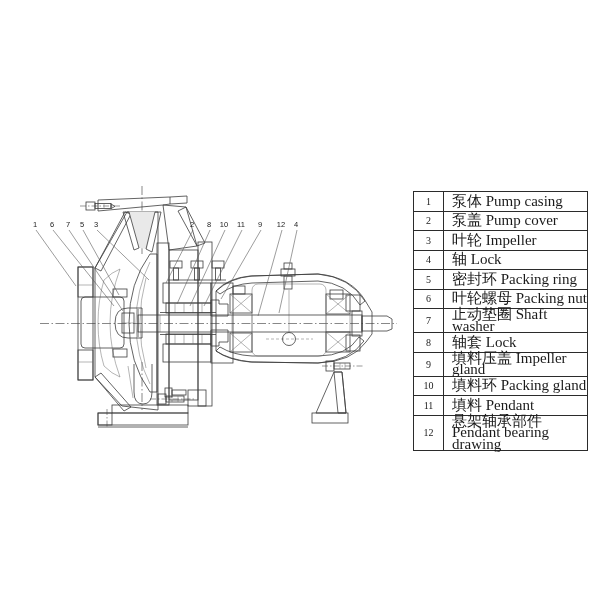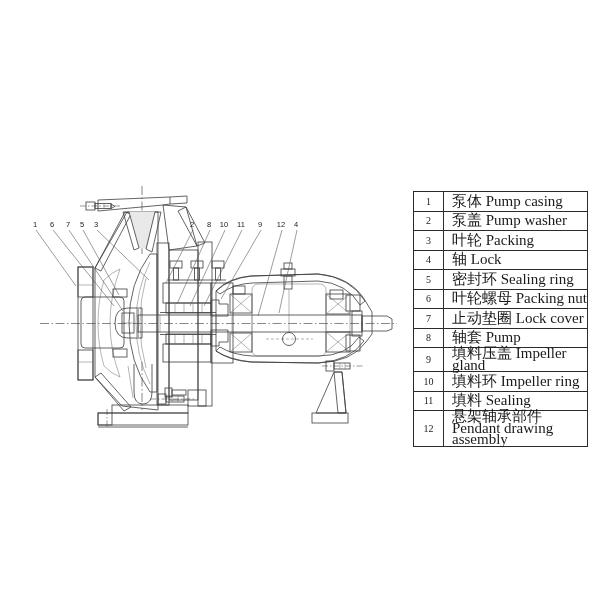--- a/index.html
+++ b/index.html
@@ -238,61 +238,61 @@
   </svg>
 
   <table class="parts-table">
     <tbody id="parts-body">
         <tr class="r">
           <td class="pnum">1</td>
           <td class="pname">泵体 Pump casing</td>
         </tr>
         <tr class="r">
           <td class="pnum">2</td>
-          <td class="pname">泵盖 Pump washer</td>
+          <td class="pname">泵盖 Pump cover</td>
         </tr>
         <tr class="r">
           <td class="pnum">3</td>
-          <td class="pname">叶轮 Packing</td>
+          <td class="pname">叶轮 Impeller</td>
         </tr>
         <tr class="r">
           <td class="pnum">4</td>
           <td class="pname">轴 Lock</td>
         </tr>
         <tr class="r">
           <td class="pnum">5</td>
-          <td class="pname">密封环 Sealing ring</td>
+          <td class="pname">密封环 Packing ring</td>
         </tr>
         <tr class="r">
           <td class="pnum">6</td>
           <td class="pname">叶轮螺母 Packing nut</td>
         </tr>
         <tr class="r">
           <td class="pnum">7</td>
-          <td class="pname">止动垫圈 Lock cover</td>
+          <td class="pname">止动垫圈 Shaft washer</td>
         </tr>
         <tr class="r">
           <td class="pnum">8</td>
-          <td class="pname">轴套 Pump</td>
+          <td class="pname">轴套 Lock</td>
         </tr>
         <tr class="r">
           <td class="pnum">9</td>
           <td class="pname">填料压盖 Impeller gland</td>
         </tr>
         <tr class="r">
           <td class="pnum">10</td>
-          <td class="pname">填料环 Impeller ring</td>
+          <td class="pname">填料环 Packing gland</td>
         </tr>
         <tr class="r">
           <td class="pnum">11</td>
-          <td class="pname">填料 Sealing</td>
+          <td class="pname">填料 Pendant</td>
         </tr>
         <tr class="rlast">
           <td class="pnum">12</td>
           <td class="pname">
             <div>悬架轴承部件</div>
-            <div>Pendant drawing assembly</div>
+            <div>Pendant bearing drawing</div>
           </td>
         </tr>
       </tbody>
   </table>
 
 </div>
 
 </body></html>

